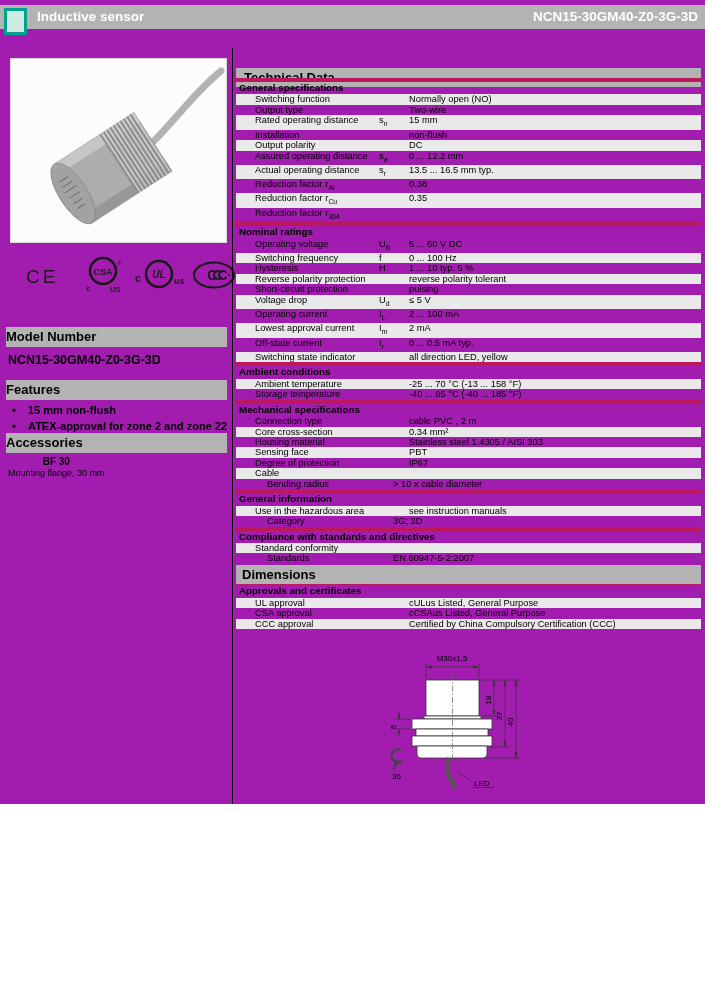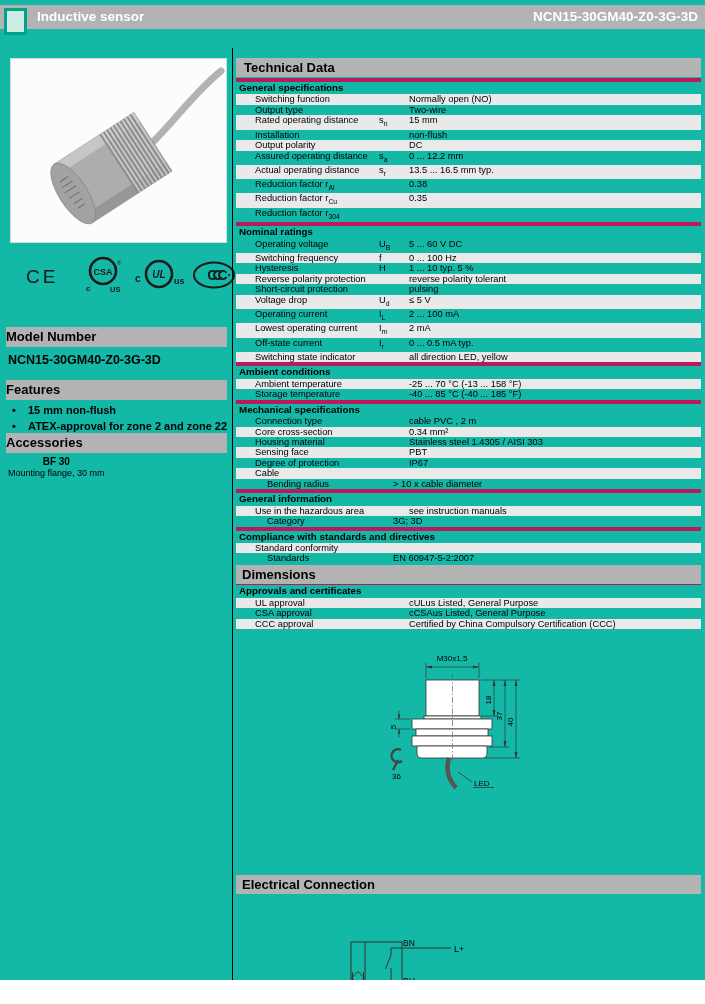--- a/index.html
+++ b/index.html
@@ -1,17 +1,17 @@
 <!DOCTYPE html>
 <html><head>
 <meta charset="utf-8">
 <style>
   * { margin:0; padding:0; box-sizing:border-box; }
   body { background:#fff; }
-  .page { position:relative; width:705px; height:980px; background:#14b8a6;
+  .page { position:relative; width:705px; height:804px; background:#a21caf;
           font-family:"Liberation Sans", sans-serif; color:#000; overflow:hidden; }
 
   
   .page-header { position:absolute; top:5px; left:0; right:0; height:24px; background:#b3b3b3; }
   .brand { position:absolute; left:4px; top:3px; width:23px; height:27px;
            background:#cdeae3; border:3px solid #00a18f; }
   .ph-left { position:absolute; left:37px; top:0; height:24px; line-height:24px;
              color:#fff; font-weight:bold; font-size:13.5px; }
   .ph-right { position:absolute; right:7px; top:0; height:24px; line-height:24px;
               color:#fff; font-weight:bold; font-size:13.5px; }
@@ -33,21 +33,21 @@
   .features { position:absolute; top:355px; left:8px; width:220px; }
   .feat-row { display:flex; font-weight:bold; font-size:11px; line-height:15.5px; }
   .feat-row .bullet { width:20px; text-align:left; padding-left:4px; }
   .acc { position:absolute; top:408px; left:8px; }
   .acc-name { font-weight:bold; font-size:10px; line-height:12px;text-align:center; }
   .acc-desc { font-size:9px; line-height:11px; }
 
   
   .main-hdr { position:absolute; left:0; width:465px; height:19px; background:#b3b3b3;
               font-weight:bold; font-size:13px; line-height:19px; padding-left:6px; }
-  .hdr-tech { top:10px;padding-left:8px; } .hdr-dims { top:517px; } .hdr-elec { top:827px; }
+  .hdr-tech { top:20px;padding-left:8px; } .hdr-dims { top:517px; } .hdr-elec { top:827px; }
 
   .spec-table { position:absolute; top:30px; left:0; width:465px; }
   .sec-title { font-weight:bold; font-size:9.8px; line-height:10.4px;
                border-top:4px solid #be185d; padding:1px 0 1px 3px; }
   .srow { display:flex; font-size:9.3px; line-height:10.45px; min-height:10.45px; }
   .srow.shaded { background:#e9e9e9; }
   .srow .lbl { width:143px; padding-left:19px; flex:none; white-space:nowrap; }
   .srow .lbl.ind2 { padding-left:31px; width:127px; }
   .srow .sym { width:30px; flex:none; }
   .srow .val { flex:1; }
@@ -247,21 +247,21 @@
           <span class="lbl">Voltage drop</span>
           <span class="sym">U<sub>d</sub></span>
           <span class="val">≤ 5 V</span>
         </div>
         <div class="srow">
           <span class="lbl">Operating current</span>
           <span class="sym">I<sub>L</sub></span>
           <span class="val">2 ... 100 mA</span>
         </div>
         <div class="srow shaded">
-          <span class="lbl">Lowest operating current</span>
+          <span class="lbl">Lowest approval current</span>
           <span class="sym">I<sub>m</sub></span>
           <span class="val">2 mA</span>
         </div>
         <div class="srow">
           <span class="lbl">Off-state current</span>
           <span class="sym">I<sub>r</sub></span>
           <span class="val">0 ... 0.5 mA typ.</span>
         </div>
         <div class="srow shaded">
           <span class="lbl">Switching state indicator</span>

